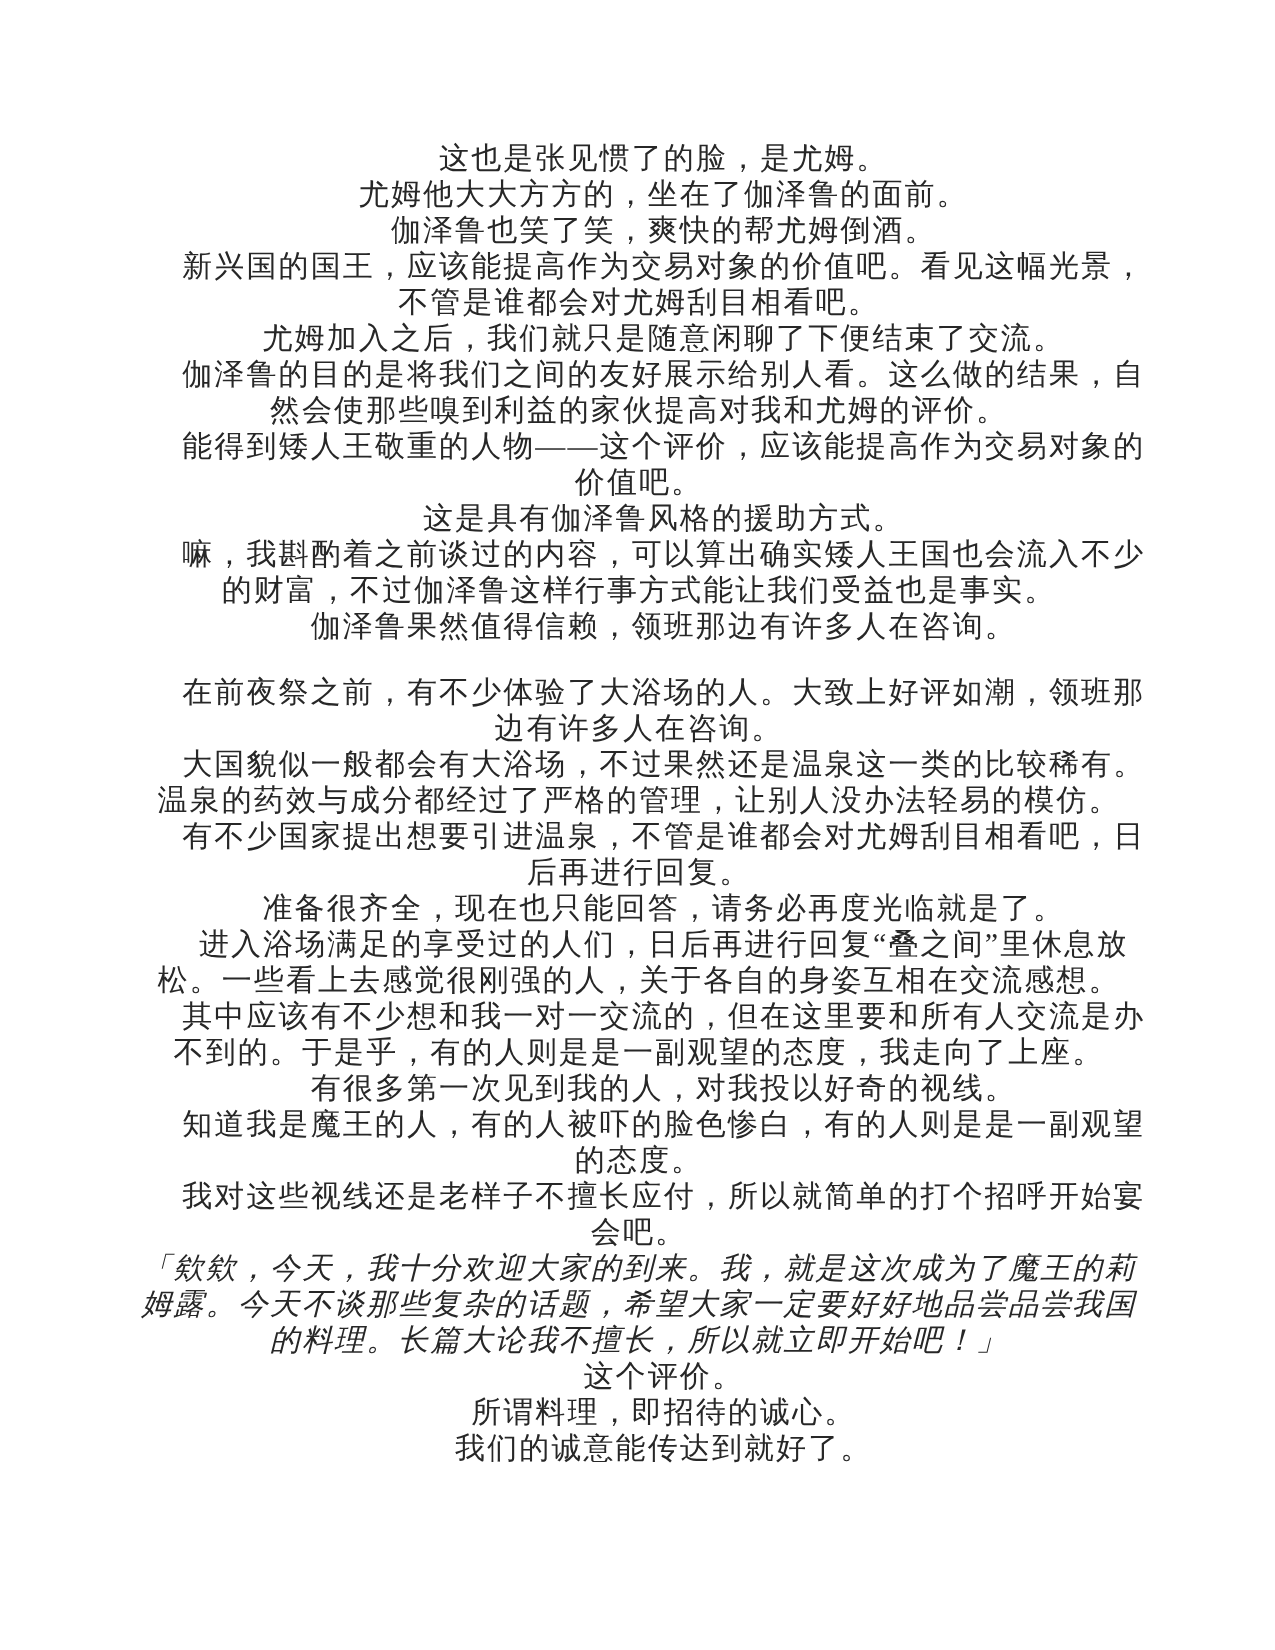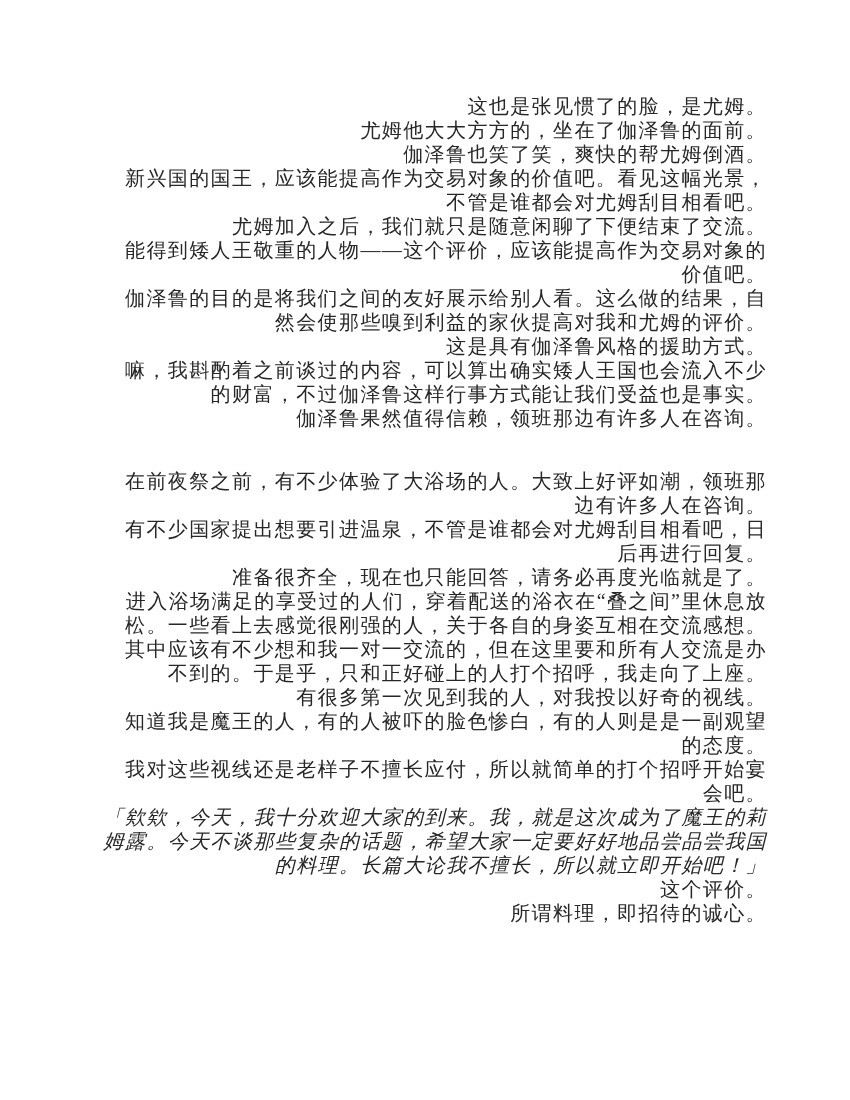--- a/index.html
+++ b/index.html
@@ -16,26 +16,26 @@
   }
   .text-block {
     position: absolute;
     left: 85px;
     top: 94px;
     width: 682px;
     font-family: "Liberation Serif", "DejaVu Serif", serif;
     font-size: 20px;
     line-height: 24px;
     letter-spacing: 1.4px;
-    text-align: right;
+    text-align: center;
     line-break: strict;
     word-break: normal;
   }
   .section + .section {
-    margin-top: 39px; 
+    margin-top: 20px; 
   }
   .para {
     margin: 0;
     padding: 0;
     text-indent: 33px;
   }
   .para.no-indent {
     text-indent: 0;
     font-style: italic;
   }
@@ -44,33 +44,35 @@
 <body style="background: rgb(255, 255, 255);">
 
 <div class="page">
   <div class="text-block" style="color: rgb(39, 39, 39);">
       <div class="section">
         <p class="para">这也是张见惯了的脸，是尤姆。</p>
         <p class="para">尤姆他大大方方的，坐在了伽泽鲁的面前。</p>
         <p class="para">伽泽鲁也笑了笑，爽快的帮尤姆倒酒。</p>
         <p class="para">新兴国的国王，应该能提高作为交易对象的价值吧。看见这幅光景，不管是谁都会对尤姆刮目相看吧。</p>
         <p class="para">尤姆加入之后，我们就只是随意闲聊了下便结束了交流。</p>
+        <p class="para">伽泽鲁的目的是将我们之间的友好展示给别人看。这么做的结果，自然会使那些嗅到利益的家伙提高对我和尤姆的评价。</p>
         <p class="para">能得到矮人王敬重的人物——这个评价，应该能提高作为交易对象的价值吧。</p>
-        <p class="para">伽泽鲁的目的是将我们之间的友好展示给别人看。这么做的结果，自然会使那些嗅到利益的家伙提高对我和尤姆的评价。</p>
         <p class="para">这是具有伽泽鲁风格的援助方式。</p>
         <p class="para">嘛，我斟酌着之前谈过的内容，可以算出确实矮人王国也会流入不少的财富，不过伽泽鲁这样行事方式能让我们受益也是事实。</p>
         <p class="para">伽泽鲁果然值得信赖，领班那边有许多人在咨询。</p>
       </div>
       <div class="section">
         <p class="para">在前夜祭之前，有不少体验了大浴场的人。大致上好评如潮，领班那边有许多人在咨询。</p>
+        <p class="para">大国貌似一般都会有大浴场，不过果然还是温泉这一类的比较稀有。温泉的药效与成分都经过了严格的管理，让别人没办法轻易的模仿。</p>
         <p class="para">有不少国家提出想要引进温泉，不管是谁都会对尤姆刮目相看吧，日后再进行回复。</p>
         <p class="para">准备很齐全，现在也只能回答，请务必再度光临就是了。</p>
-        <p class="para">进入浴场满足的享受过的人们，穿着配送的浴衣在“叠之间”里休息放松。一些看上去感觉很刚强的人，关于各自的身姿互相在交流感想。</p>
-        <p class="para">其中应该有不少想和我一对一交流的，但在这里要和所有人交流是办不到的。于是乎，只和正好碰上的人打个招呼，我走向了上座。</p>
+        <p class="para">进入浴场满足的享受过的人们，日后再进行回复“叠之间”里休息放松。一些看上去感觉很刚强的人，关于各自的身姿互相在交流感想。</p>
+        <p class="para">其中应该有不少想和我一对一交流的，但在这里要和所有人交流是办不到的。于是乎，有的人则是是一副观望的态度，我走向了上座。</p>
         <p class="para">有很多第一次见到我的人，对我投以好奇的视线。</p>
         <p class="para">知道我是魔王的人，有的人被吓的脸色惨白，有的人则是是一副观望的态度。</p>
         <p class="para">我对这些视线还是老样子不擅长应付，所以就简单的打个招呼开始宴会吧。</p>
         <p class="para no-indent">「欸欸，今天，我十分欢迎大家的到来。我，就是这次成为了魔王的莉姆露。今天不谈那些复杂的话题，希望大家一定要好好地品尝品尝我国的料理。长篇大论我不擅长，所以就立即开始吧！」</p>
         <p class="para">这个评价。</p>
         <p class="para">所谓料理，即招待的诚心。</p>
+        <p class="para">我们的诚意能传达到就好了。</p>
       </div>
     </div>
 </div>
 
 </body></html>

